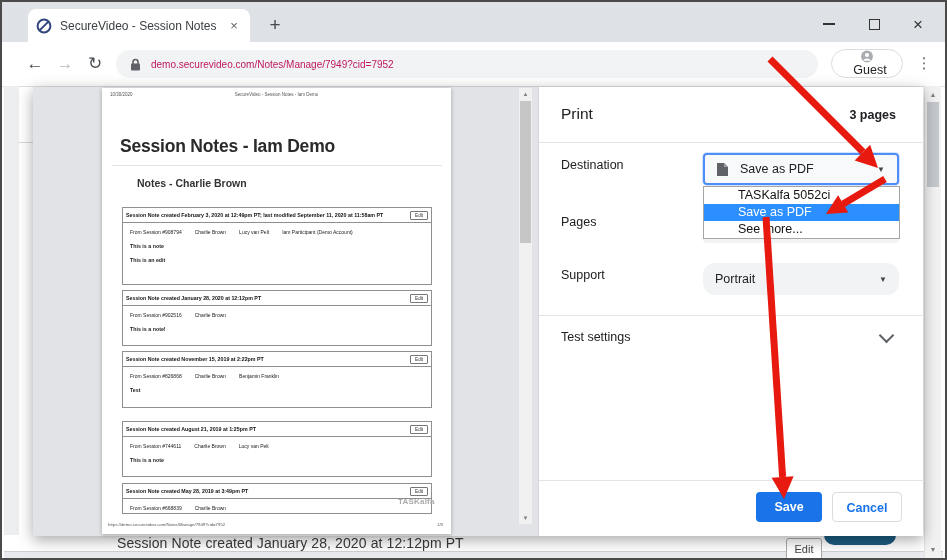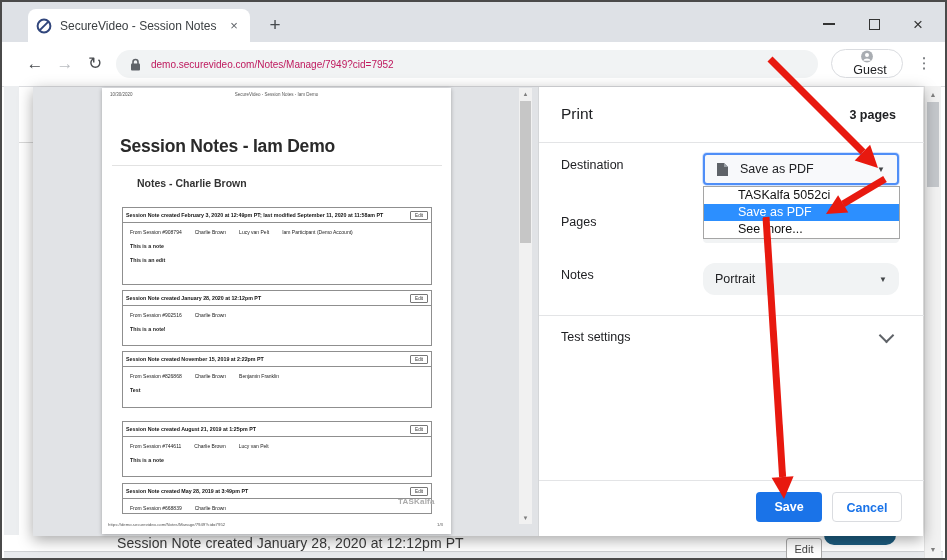--- a/index.html
+++ b/index.html
@@ -229,21 +229,21 @@
 
       <div class="s-label" style="top:128px;">Pages</div>
       <div class="pagesliver"></div>
 
       <div class="menu">
         <div class="item">TASKalfa 5052ci</div>
         <div class="item selhl">Save as PDF</div>
         <div class="item">See more...</div>
       </div>
 
-      <div class="s-label" style="top:181px;">Notes</div>
+      <div class="s-label" style="top:181px;">Support</div>
       <div class="sel layoutsel">
         <span>Portrait</span>
         <span class="caret">▼</span>
       </div>
 
       <div class="s-div" style="top:228px;"></div>
       <div class="s-label" style="top:243px;">Test settings</div>
       <div class="chev"></div>
 
       <div class="s-div" style="top:393px;"></div>

